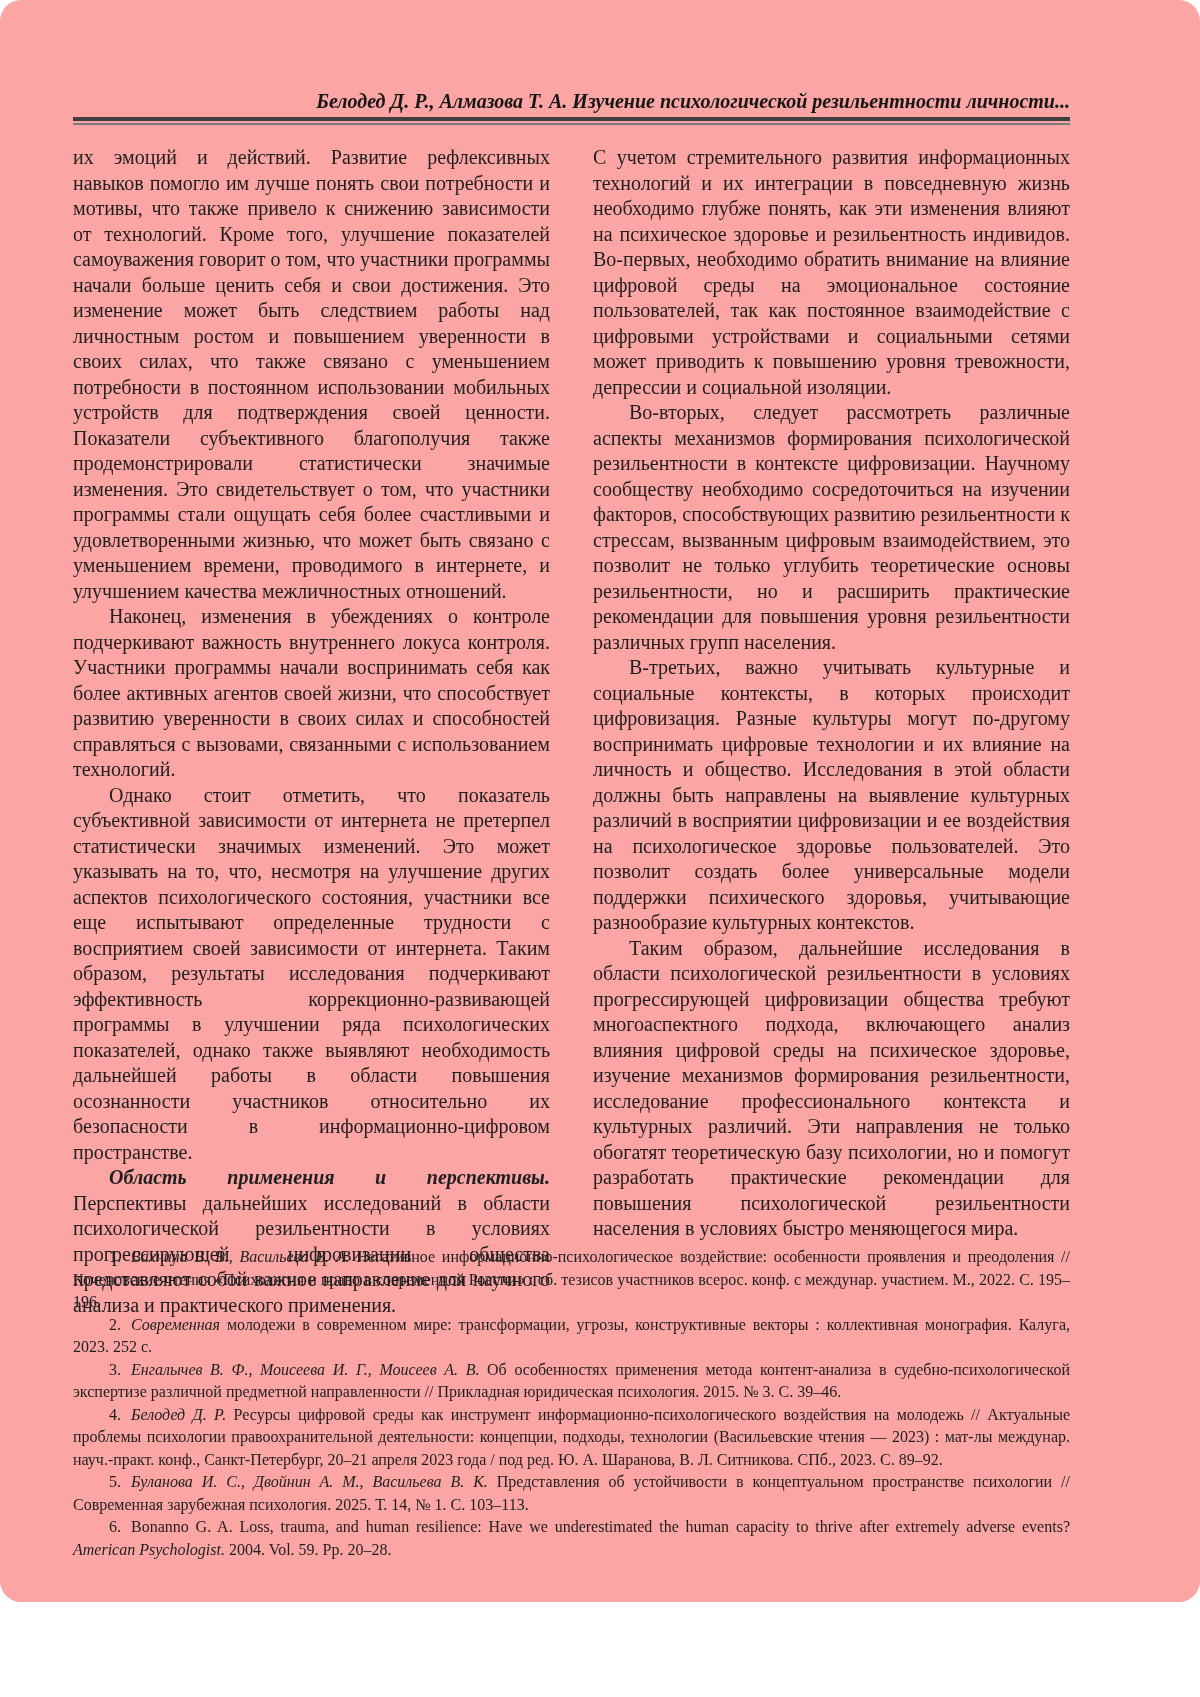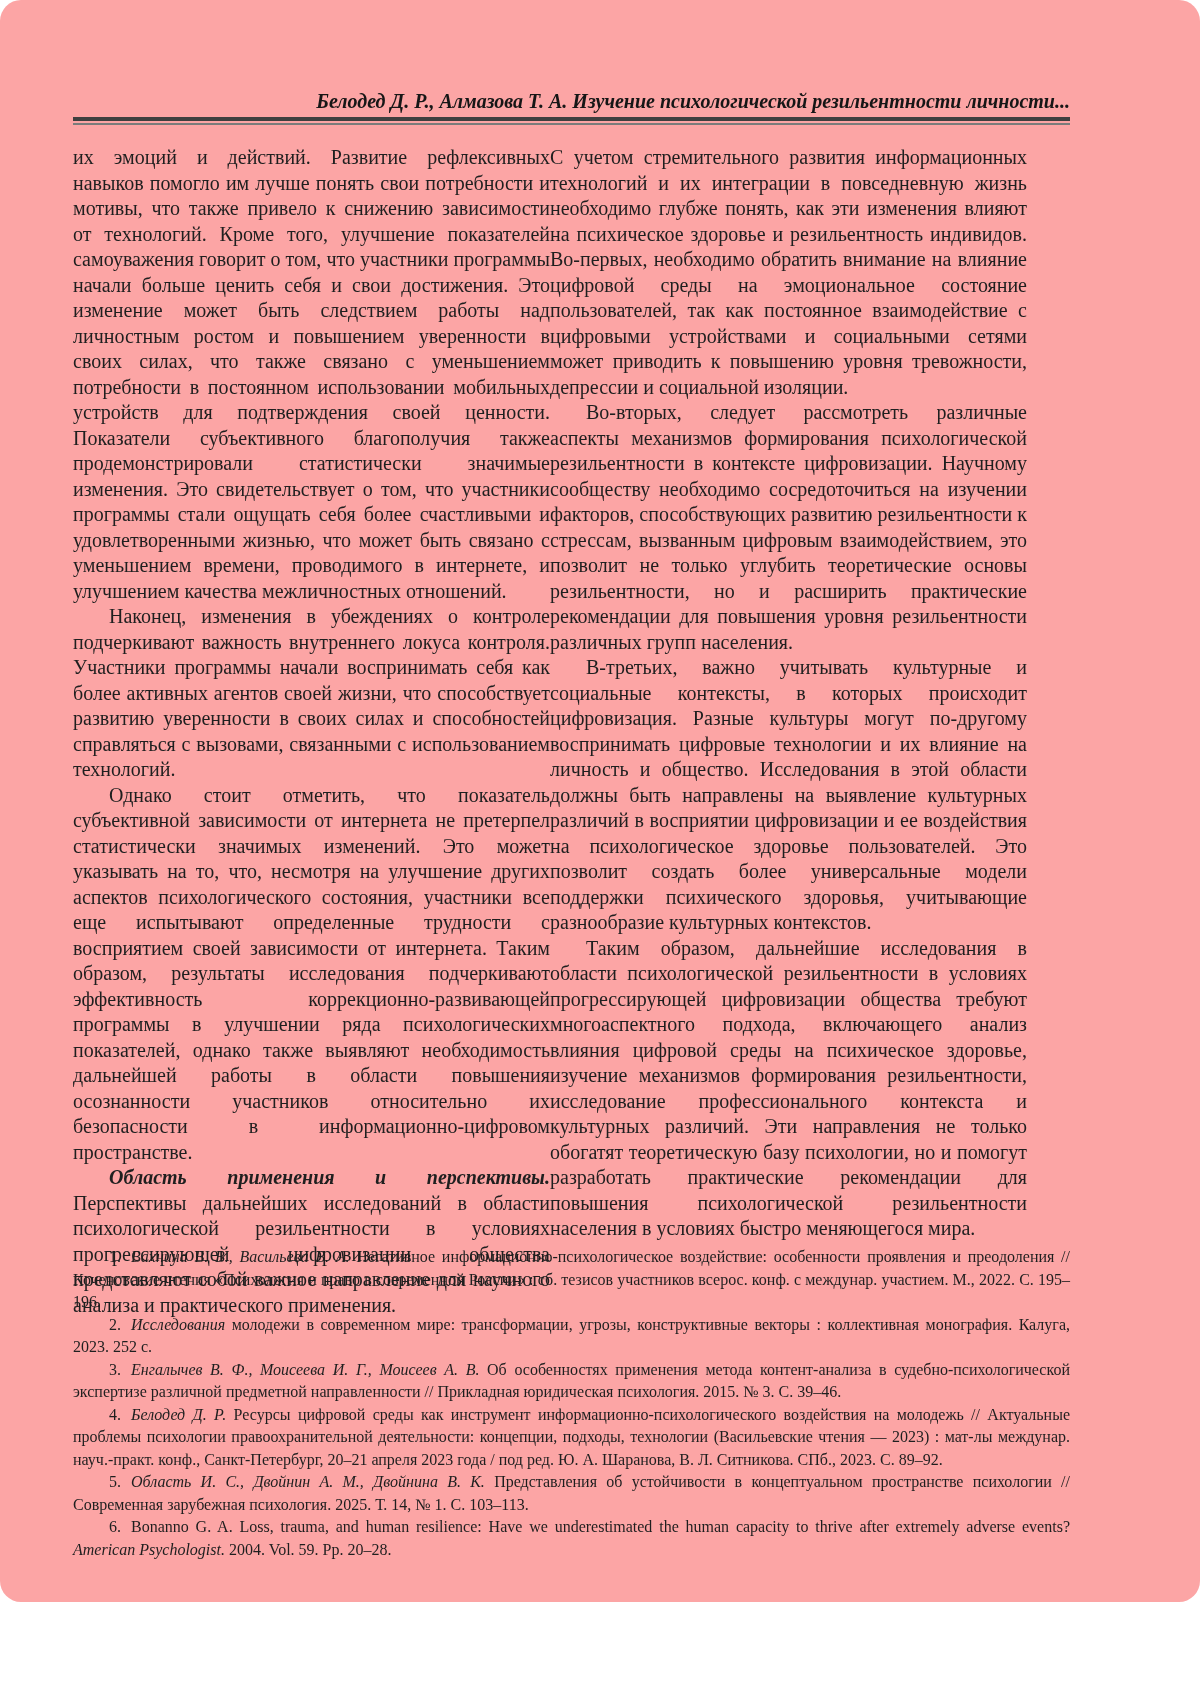--- a/index.html
+++ b/index.html
@@ -17,21 +17,21 @@
     text-align:right;font-style:italic;font-weight:bold;
     font-size:20px;line-height:22px;color:#161616;
     white-space:nowrap;
   }
   .rule-thick{position:absolute;top:117px;left:73px;width:997px;height:4px;background:#3f3f3f;}
   .rule-thin{position:absolute;top:123px;left:73px;width:997px;height:2px;background:#7b7b7b;}
 
   
   .columns{
     position:absolute;top:145px;left:73px;width:997px;
-    display:flex;
+    display:flex;gap:43px;
   }
   .col{width:477px;font-size:20px;line-height:25.5px;text-align:justify;}
   .para{margin:0;text-indent:36px;}
   .para.no-indent{text-indent:0;}
   .lead{font-weight:bold;font-style:italic;}
 
   
   .refs-heading{
     position:absolute;top:1209px;left:73px;width:997px;
     text-align:center;font-weight:bold;font-size:20px;line-height:24px;color:#161616;
@@ -74,24 +74,24 @@
       <p class="para no-indent">С учетом стремительного развития информационных технологий и их интеграции в повседневную жизнь необходимо глубже понять, как эти изменения влияют на психическое здоровье и резильентность индивидов. Во-первых, необходимо обратить внимание на влияние цифровой среды на эмоциональное состояние пользователей, так как постоянное взаимодействие с цифровыми устройствами и социальными сетями может приводить к повышению уровня тревожности, депрессии и социальной изоляции.</p>
       <p class="para">Во-вторых, следует рассмотреть различные аспекты механизмов формирования психологической резильентности в контексте цифровизации. Научному сообществу необходимо сосредоточиться на изучении факторов, способствующих развитию резильентности к стрессам, вызванным цифровым взаимодействием, это позволит не только углубить теоретические основы резильентности, но и расширить практические рекомендации для повышения уровня резильентности различных групп населения.</p>
       <p class="para">В-третьих, важно учитывать культурные и социальные контексты, в которых происходит цифровизация. Разные культуры могут по-другому воспринимать цифровые технологии и их влияние на личность и общество. Исследования в этой области должны быть направлены на выявление культурных различий в восприятии цифровизации и ее воздействия на психологическое здоровье пользователей. Это позволит создать более универсальные модели поддержки психического здоровья, учитывающие разнообразие культурных контекстов.</p>
       <p class="para">Таким образом, дальнейшие исследования в области психологической резильентности в условиях прогрессирующей цифровизации общества требуют многоаспектного подхода, включающего анализ влияния цифровой среды на психическое здоровье, изучение механизмов формирования резильентности, исследование профессионального контекста и культурных различий. Эти направления не только обогатят теоретическую базу психологии, но и помогут разработать практические рекомендации для повышения психологической резильентности населения в условиях быстро меняющегося мира.</p>
     </div>
   </div>
 
 
   <div class="refs">
     <p class="ref"><span class="ref-num">1.</span><span></span><span class="it">Вахнина В. В., Васильева В. А.</span><span> Негативное информационно-психологическое воздействие: особенности проявления и преодоления // Коченовские чтения «Психология и право в современной России» : сб. тезисов участников всерос. конф. с междунар. участием. М., 2022. С. 195–196.</span></p>
-    <p class="ref"><span class="ref-num">2.</span><span></span><span class="it">Исследования</span><span> молодежи в современном мире: трансформации, угрозы, конструктивные векторы : коллективная монография. Калуга, 2023. 252 с.</span></p>
+    <p class="ref"><span class="ref-num">2.</span><span></span><span class="it">Современная</span><span> молодежи в современном мире: трансформации, угрозы, конструктивные векторы : коллективная монография. Калуга, 2023. 252 с.</span></p>
     <p class="ref"><span class="ref-num">3.</span><span></span><span class="it">Енгалычев В. Ф., Моисеева И. Г., Моисеев А. В.</span><span> Об особенностях применения метода контент-анализа в судебно-психологической экспертизе различной предметной направленности // Прикладная юридическая психология. 2015. № 3. С. 39–46.</span></p>
     <p class="ref"><span class="ref-num">4.</span><span></span><span class="it">Белодед Д. Р.</span><span> Ресурсы цифровой среды как инструмент информационно-психологического воздействия на молодежь // Актуальные проблемы психологии правоохранительной деятельности: концепции, подходы, технологии (Васильевские чтения — 2023) : мат-лы междунар. науч.-практ. конф., Санкт-Петербург, 20–21 апреля 2023 года / под ред. Ю. А. Шаранова, В. Л. Ситникова. СПб., 2023. С. 89–92.</span></p>
-    <p class="ref"><span class="ref-num">5.</span><span></span><span class="it">Область И. С., Двойнин А. М., Двойнина В. К.</span><span> Представления об устойчивости в концептуальном пространстве психологии // Современная зарубежная психология. 2025. Т. 14, № 1. С. 103–113.</span></p>
+    <p class="ref"><span class="ref-num">5.</span><span></span><span class="it">Буланова И. С., Двойнин А. М., Васильева В. К.</span><span> Представления об устойчивости в концептуальном пространстве психологии // Современная зарубежная психология. 2025. Т. 14, № 1. С. 103–113.</span></p>
     <p class="ref"><span class="ref-num">6.</span><span>Bonanno G. A. Loss, trauma, and human resilience: Have we underestimated the human capacity to thrive after extremely adverse events? </span><span class="it">American Psychologist.</span><span> 2004. Vol. 59. Pp. 20–28.</span></p>
   </div>
 
   <div class="footer">
     <span class="footer-url">https://pp.omamvd.ru</span>
     <span class="footer-page">467</span>
   </div>
 
 </div>
 

